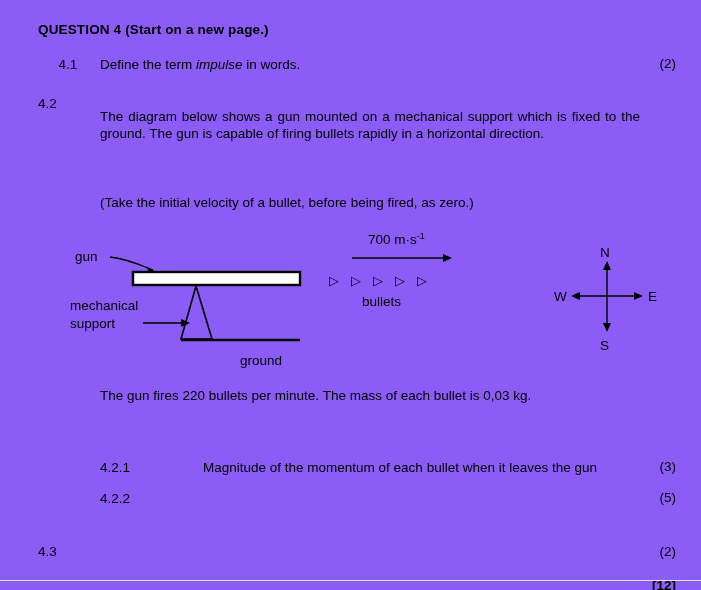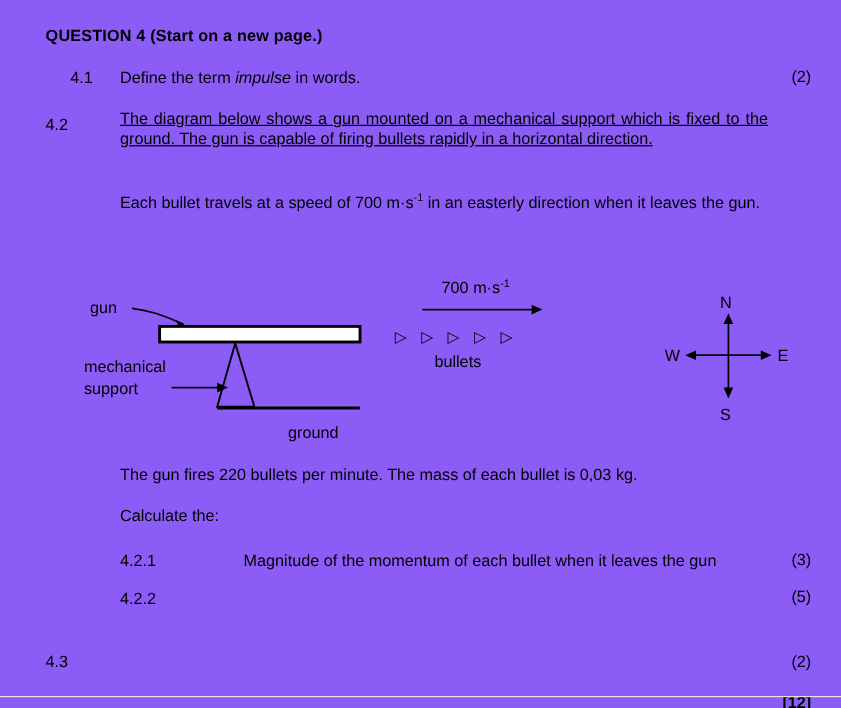--- a/index.html
+++ b/index.html
@@ -99,26 +99,24 @@
 
   <div class="abs qhead">QUESTION 4 (Start on a new page.)</div>
 
   <div class="abs t" style="left:38px; top:56px; width:60px;text-align:center;">4.1</div>
   <div class="abs t" style="left:100px; top:56px; width:510px;">
     <span>Define the term </span><span class="ital">impulse</span><span> in words.</span>
   </div>
   <div class="abs marks" style="top:56px;">(2)</div>
 
   <div class="abs t" style="left:38px; top:95px; width:60px;">4.2</div>
-  <div class="abs t justify" style="left:100px; top:90px; width:540px;text-decoration:underline;">The diagram below shows a gun mounted on a mechanical support which is fixed to the ground. The gun is capable of firing bullets rapidly in a horizontal direction.</div>
+  <div class="abs t justify" style="left:100px; top:108px; width:540px;">The diagram below shows a gun mounted on a mechanical support which is fixed to the ground. The gun is capable of firing bullets rapidly in a horizontal direction.</div>
 
-  <div class="abs t justify" style="left:100px; top:160px; width:540px;">
-    <span>Each bullet travels at a speed of 700 m·s</span><sup class="ex">-1</sup><span> in an easterly direction when it leaves the gun.</span>
-  </div>
 
+  <div class="abs t" style="left:100px; top:194px; width:540px;">(Take the initial velocity of a bullet, before being fired, as zero.)</div>
 
   <div id="diagram">
     <svg width="701" height="150" viewBox="0 0 701 150" xmlns="http://www.w3.org/2000/svg">
 
       <text class="dlabel" x="75" y="36">gun</text>
 
       <path d="M 110 32 C 128 34 140 40 153 45" fill="none" stroke="#000000" stroke-width="1.3"></path>
       <polygon points="155,46.5 146,41.5 149.5,47.5 144,50" fill="#000000"></polygon>
 
       <rect x="133" y="47" width="167" height="13" fill="#ffffff" stroke="#000000" stroke-width="2.4"></rect>
@@ -163,21 +161,20 @@
         <text class="dlabel" x="600" y="32">N</text>
         <text class="dlabel" x="600" y="125">S</text>
         <text class="dlabel" x="648" y="76">E</text>
         <text class="dlabel" x="554" y="76">W</text>
       </g>
     </svg>
   </div>
 
   <div class="abs t" style="left:100px; top:387px; width:540px;">The gun fires 220 bullets per minute. The mass of each bullet is 0,03 kg.</div>
 
-  <div class="abs t" style="left:100px; top:421px; width:540px;">Calculate the:</div>
 
   <div class="abs t" style="left:100px; top:459px; width:70px;">4.2.1</div>
   <div class="abs t" style="left:170px; top:459px; width:460px;text-align:center;">Magnitude of the momentum of each bullet when it leaves the gun</div>
   <div class="abs marks" style="top:459px;">(3)</div>
 
   <div class="abs t" style="left:100px; top:490px; width:70px;">4.2.2</div>
   <div class="abs marks" style="top:490px;">(5)</div>
 
   <div class="abs t" style="left:38px; top:527px; width:60px;margin-top:16px;">4.3</div>
   <div class="abs marks" style="top:544px;">(2)</div>

